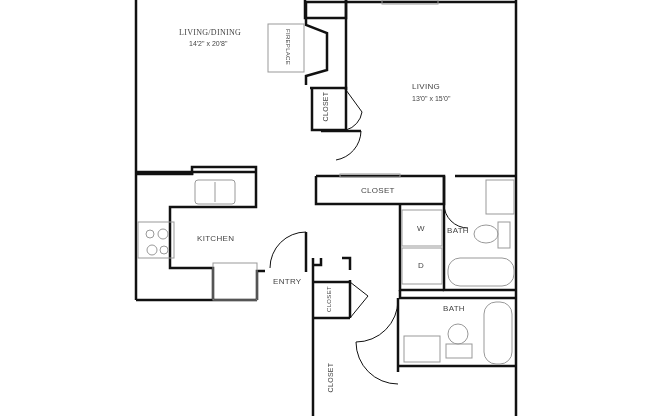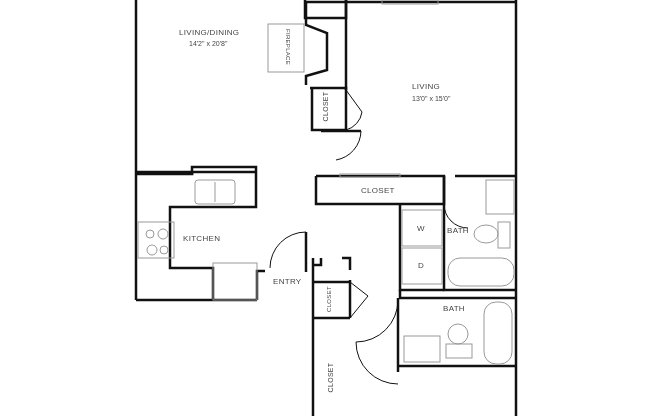--- a/index.html
+++ b/index.html
@@ -88,25 +88,25 @@
     <ellipse cx="486" cy="234" rx="12" ry="9"></ellipse>
     <rect x="498" y="222" width="12" height="26"></rect>
     <rect x="448" y="258" width="66" height="28" rx="12"></rect>
     <rect x="404" y="336" width="36" height="26"></rect>
     <ellipse cx="458" cy="334" rx="10" ry="10"></ellipse>
     <rect x="446" y="344" width="26" height="14"></rect>
     <rect x="484" y="302" width="28" height="62" rx="12"></rect>
   </g>
 </svg>
 
-<div class="lbl" style="left:179px;top:28px;">LIVING/DINING</div>
+<div class="lbl" style="left:179px;top:28px;font-family:Liberation Serif, serif;">LIVING/DINING</div>
 <div class="dim" style="left:189px;top:40px;">14'2" x 20'8"</div>
 <div class="lbl" style="left:412px;top:82px;">LIVING</div>
 <div class="dim" style="left:412px;top:95px;">13'0" x 15'0"</div>
-<div class="lbl" style="left:183px;top:234px;">KITCHEN</div>
+<div class="lbl" style="left:197px;top:234px;">KITCHEN</div>
 <div class="lbl" style="left:273px;top:277px;">ENTRY</div>
 <div class="lbl" style="left:447px;top:226px;">BATH</div>
 <div class="lbl" style="left:443px;top:304px;">BATH</div>
 <div class="lbl" style="left:361px;top:186px;">CLOSET</div>
 <div class="lbl vert90" style="left:270px;top:44px;font-size:6px;">FIREPLACE</div>
 <div class="lbl vert" style="left:311px;top:103px;font-size:7px;">CLOSET</div>
 <div class="lbl vert" style="left:316px;top:296px;font-size:6px;">CLOSET</div>
 <div class="lbl vert" style="left:316px;top:374px;font-size:7px;">CLOSET</div>
 <div class="lbl" style="left:417px;top:224px;">W</div>
 <div class="lbl" style="left:418px;top:261px;">D</div>

